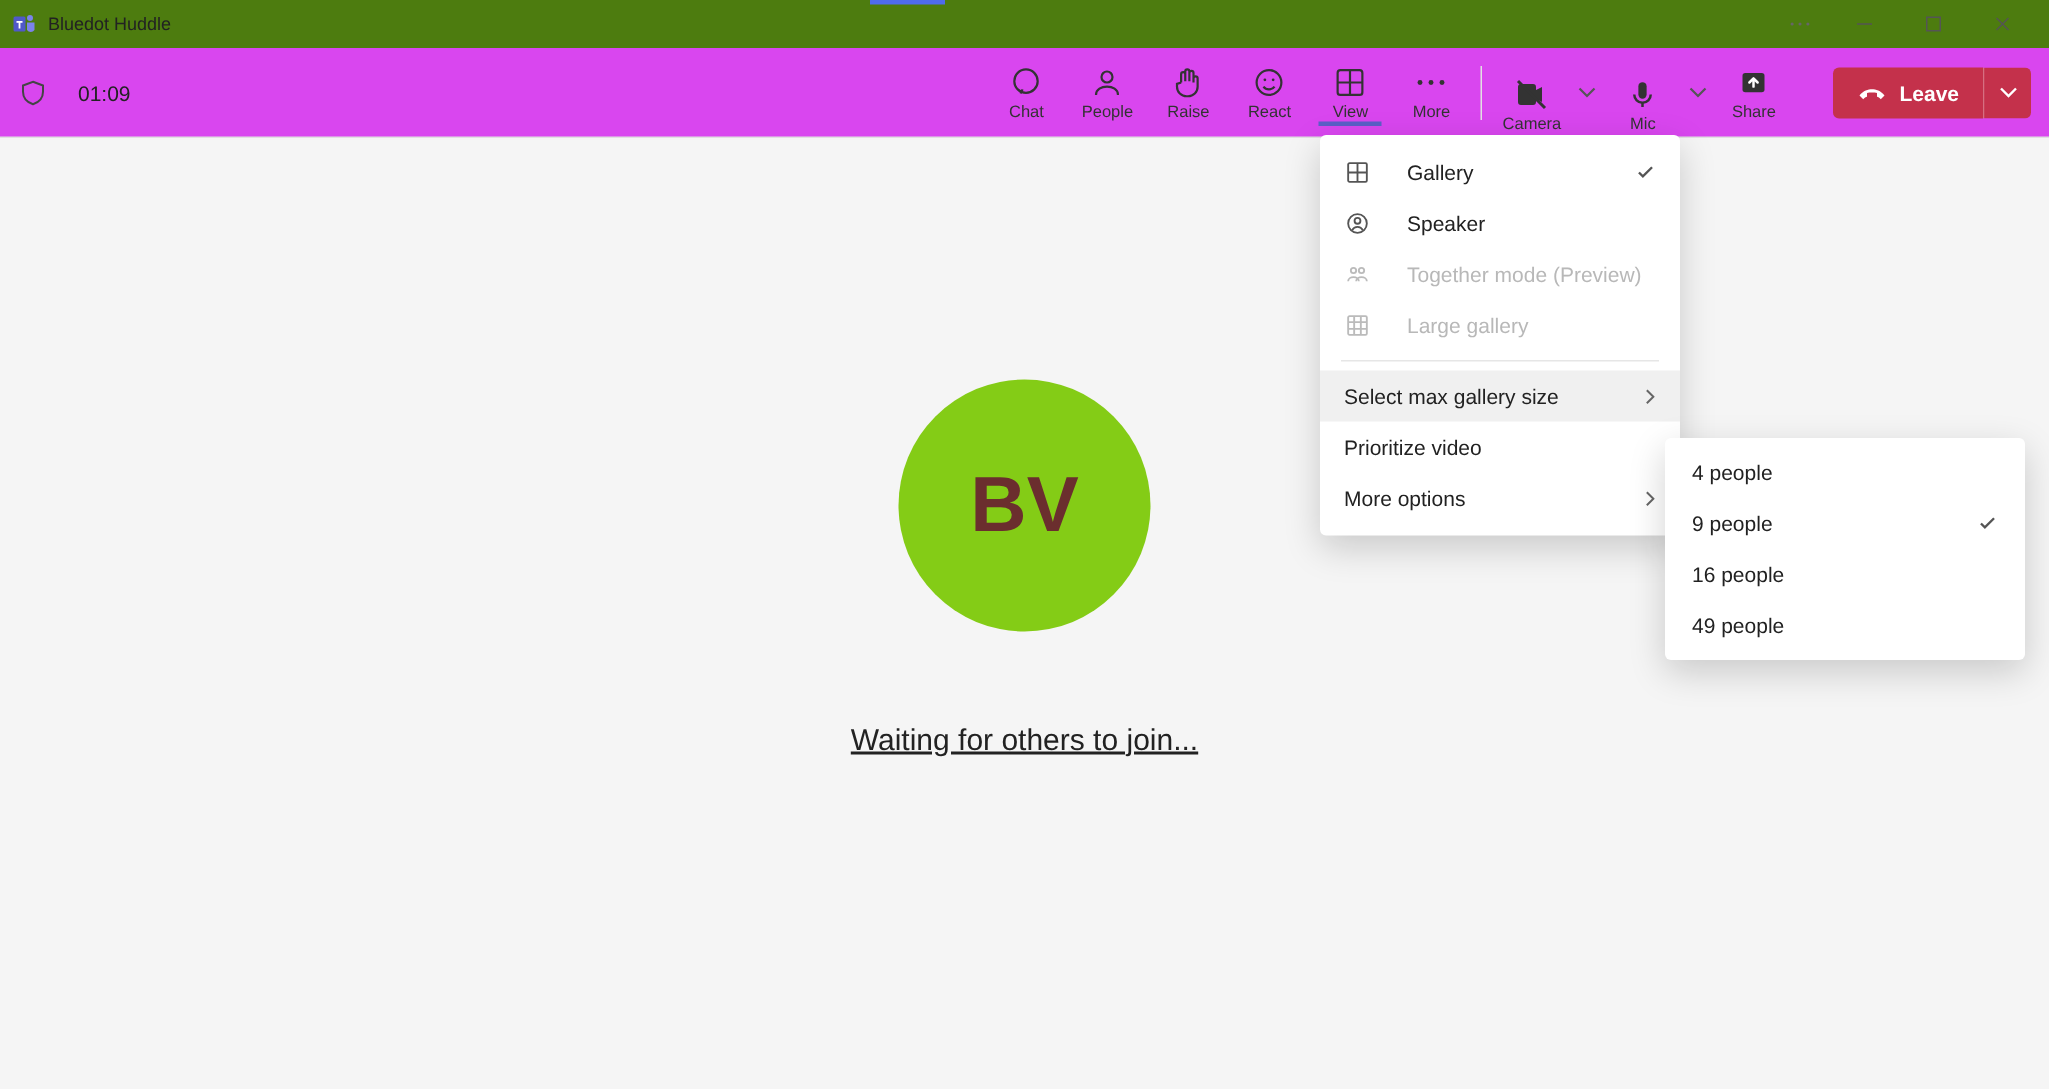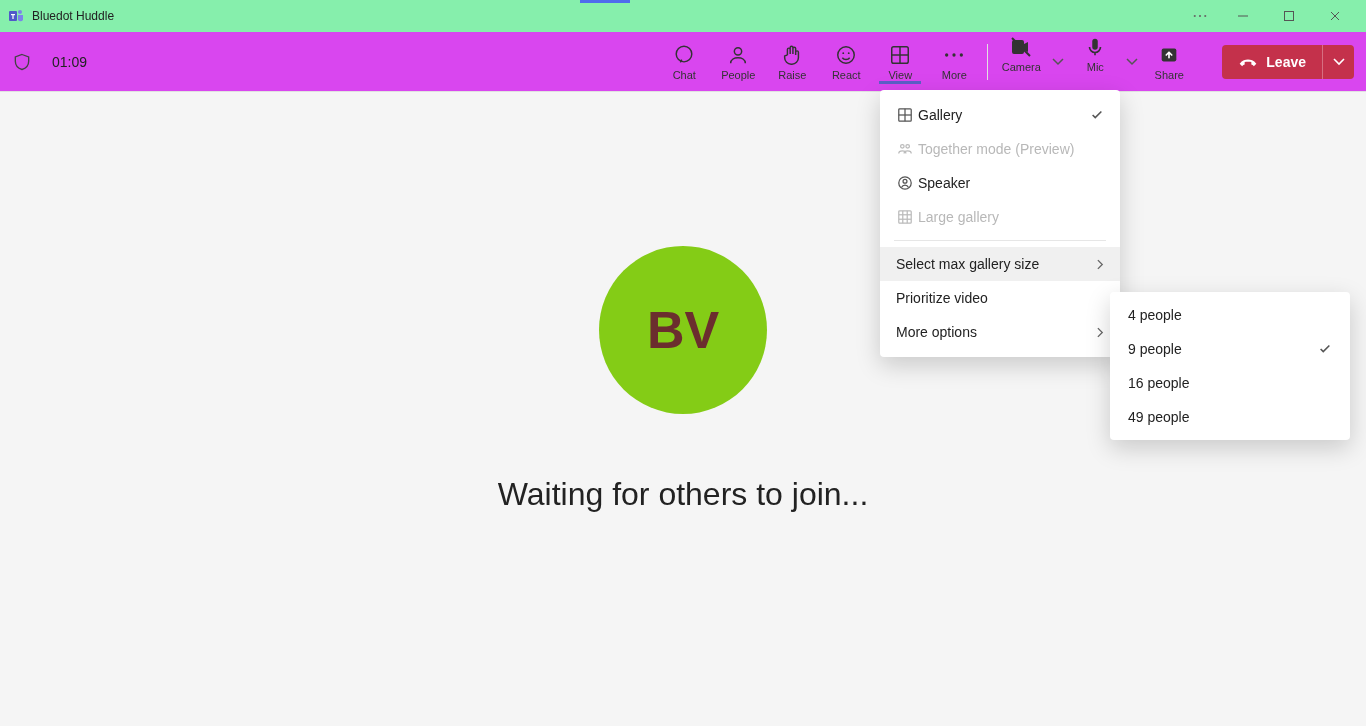--- a/index.html
+++ b/index.html
@@ -1,53 +1,53 @@
 <!DOCTYPE html>
 <html><head>
 <meta charset="utf-8">
 <style>
   * { box-sizing: border-box; margin: 0; padding: 0; font-family: "Segoe UI", -apple-system, sans-serif; }
   body { width: 1366px; height: 726px; background: #f5f5f5; overflow: hidden; position: relative; }
 
   
-  .titlebar { height: 32px; background: #86efac; display: flex; align-items: center; padding: 0 8px; }
+  .titlebar { height: 32px; background: #4d7c0f; display: flex; align-items: center; padding: 0 8px; }
   .titlebar-left { display: flex; align-items: center; gap: 8px; }
   .teams-logo { width: 16px; height: 16px; display:flex; align-items:center; justify-content:center;}
   .title-text { font-size: 12px; color: #222; }
   .title-accent { position:absolute; top:0; left:580px; width:50px; height:3px; background:#4f6bed;}
   .titlebar-right { margin-left: auto; display: flex; align-items: center; gap: 0; }
   .win-btn { width: 46px; height: 32px; display:flex; align-items:center; justify-content:center; color:#555; font-size:10px;}
   .win-btn svg { width:12px; height:12px; }
   .dots-btn { width:40px; display:flex; align-items:center; justify-content:center; color:#555;}
 
   
   .toolbar { height: 60px; background: #d946ef; border-bottom: 1px solid #e1e1e1; display: flex; align-items: center; padding: 0 12px; }
   .tb-left { display: flex; align-items: center; gap: 20px; }
   .shield { width:20px; height:20px; color:#444; }
   .timer { font-size: 14px; color: #222; }
   .tb-right { margin-left: auto; display: flex; align-items: center; }
   .tb-item { display:flex; flex-direction:column; align-items:center; justify-content:center; width:54px; height:42px; gap:2px; color:#333; position:relative;}
   .tb-item .icon { height:24px; display:flex; align-items:center; justify-content:center;}
   .tb-item .label { font-size: 11px; }
   .tb-item.active::after { content:""; position:absolute; bottom:-1px; left:6px; right:6px; height:3px; background:#5b5fc7;}
   .tb-sep { width:1px; height:36px; background:#e1e1e1; margin:0 6px;}
-  .tb-group { display:flex; align-items:flex-start;}
+  .tb-group { display:flex; align-items:flex-end;}
   .chev { width:20px; height:58px; display:flex; align-items:center; justify-content:center; color:#555;}
   .leave-group { display:flex; align-items:center; margin-left:10px;}
   .leave-btn { background:#c4314b; color:#fff; height:34px; border-radius:4px 0 0 4px; display:flex; align-items:center; gap:8px; padding:0 16px; font-size:14px; font-weight:600;margin-left:16px;}
   .leave-chev { background:#c4314b; color:#fff; height:34px; width:32px; border-left:1px solid rgba(255,255,255,0.3); border-radius:0 4px 4px 0; display:flex; align-items:center; justify-content:center;}
 
   
   .main { position:absolute; top:92px; left:0; right:0; bottom:0; background:#f5f5f5; display:flex; flex-direction:column; align-items:center; justify-content:center;}
   .avatar { width:168px; height:168px; border-radius:50%; background:#84cc16; display:flex; align-items:center; justify-content:center; font-size:52px; font-weight:600; color:#6b2e2e; margin-top:-60px;}
-  .waiting { margin-top:62px; font-size:32px; color:#222;}
+  .waiting { margin-top:62px; font-size:20px; color:#222;text-decoration:underline;}
 
   
   .menu { position:absolute; top:90px; left:880px; width:240px; background:#fff; border-radius:4px; box-shadow:0 8px 24px rgba(0,0,0,0.18); padding:8px 0; z-index:10;}
-  .menu-item { display:flex; align-items:center; height:34px; padding:0 16px; font-size:14px; color:#222; gap:4px; position:relative;}
+  .menu-item { display:flex; align-items:center; height:34px; padding:0 16px; font-size:14px; color:#222; gap:24px; position:relative;}
   .menu-item.disabled { color:#b8b8b8; }
   .menu-item.hover { background:#f0f0f0; }
   .menu-item .micon { width:18px; display:flex; align-items:center; justify-content:center; color:inherit;}
   .menu-item .mlabel { flex:1; }
   .menu-item .check { color:#555; }
   .menu-item .arrow { color:#666; font-size:12px;}
   .menu-sep { height:1px; background:#e6e6e6; margin:6px 14px;}
 
   
   .submenu { position:absolute; top:292px; left:1110px; width:240px; background:#fff; border-radius:4px; box-shadow:0 8px 24px rgba(0,0,0,0.18); padding:6px 0; z-index:11;}
@@ -242,39 +242,39 @@
           <line x1="2" y1="9" x2="16" y2="9"></line>
         </svg>
       </span>
     <span class="mlabel">Gallery</span>
     <span class="check">
         <svg viewBox="0 0 16 16" width="14" height="14" fill="none" stroke="#555" stroke-width="1.8">
           <path d="M3 8l3 3 7-7"></path>
         </svg>
       </span>
   </div>
+  <div class="menu-item">
+    <span class="micon">
+        <svg viewBox="0 0 18 18" width="16" height="16" fill="none" stroke="#555" stroke-width="1.4">
+          <circle cx="9" cy="9" r="7"></circle>
+          <circle cx="9" cy="7" r="2.2"></circle>
+          <path d="M5 14c1-2 3-2.5 4-2.5s3 .5 4 2.5"></path>
+        </svg>
+      </span>
+    <span class="mlabel">Speaker</span>
+  </div>
   <div class="menu-item disabled">
     <span class="micon">
         <svg viewBox="0 0 18 18" width="16" height="16" fill="none" stroke="#bbb" stroke-width="1.4">
           <circle cx="6" cy="6" r="2"></circle>
           <circle cx="12" cy="6" r="2"></circle>
           <path d="M2 14c0-2 2-3 4-3s4 1 4 3M8 14c0-2 2-3 4-3s4 1 4 3"></path>
         </svg>
       </span>
     <span class="mlabel">Together mode (Preview)</span>
-  </div>
-  <div class="menu-item">
-    <span class="micon">
-        <svg viewBox="0 0 18 18" width="16" height="16" fill="none" stroke="#555" stroke-width="1.4">
-          <circle cx="9" cy="9" r="7"></circle>
-          <circle cx="9" cy="7" r="2.2"></circle>
-          <path d="M5 14c1-2 3-2.5 4-2.5s3 .5 4 2.5"></path>
-        </svg>
-      </span>
-    <span class="mlabel">Speaker</span>
   </div>
   <div class="menu-item disabled">
     <span class="micon">
         <svg viewBox="0 0 18 18" width="16" height="16" fill="none" stroke="#bbb" stroke-width="1.4">
           <rect x="2" y="2" width="14" height="14" rx="1"></rect>
           <line x1="6.5" y1="2" x2="6.5" y2="16"></line>
           <line x1="11.5" y1="2" x2="11.5" y2="16"></line>
           <line x1="2" y1="6.5" x2="16" y2="6.5"></line>
           <line x1="2" y1="11.5" x2="16" y2="11.5"></line>
         </svg>

